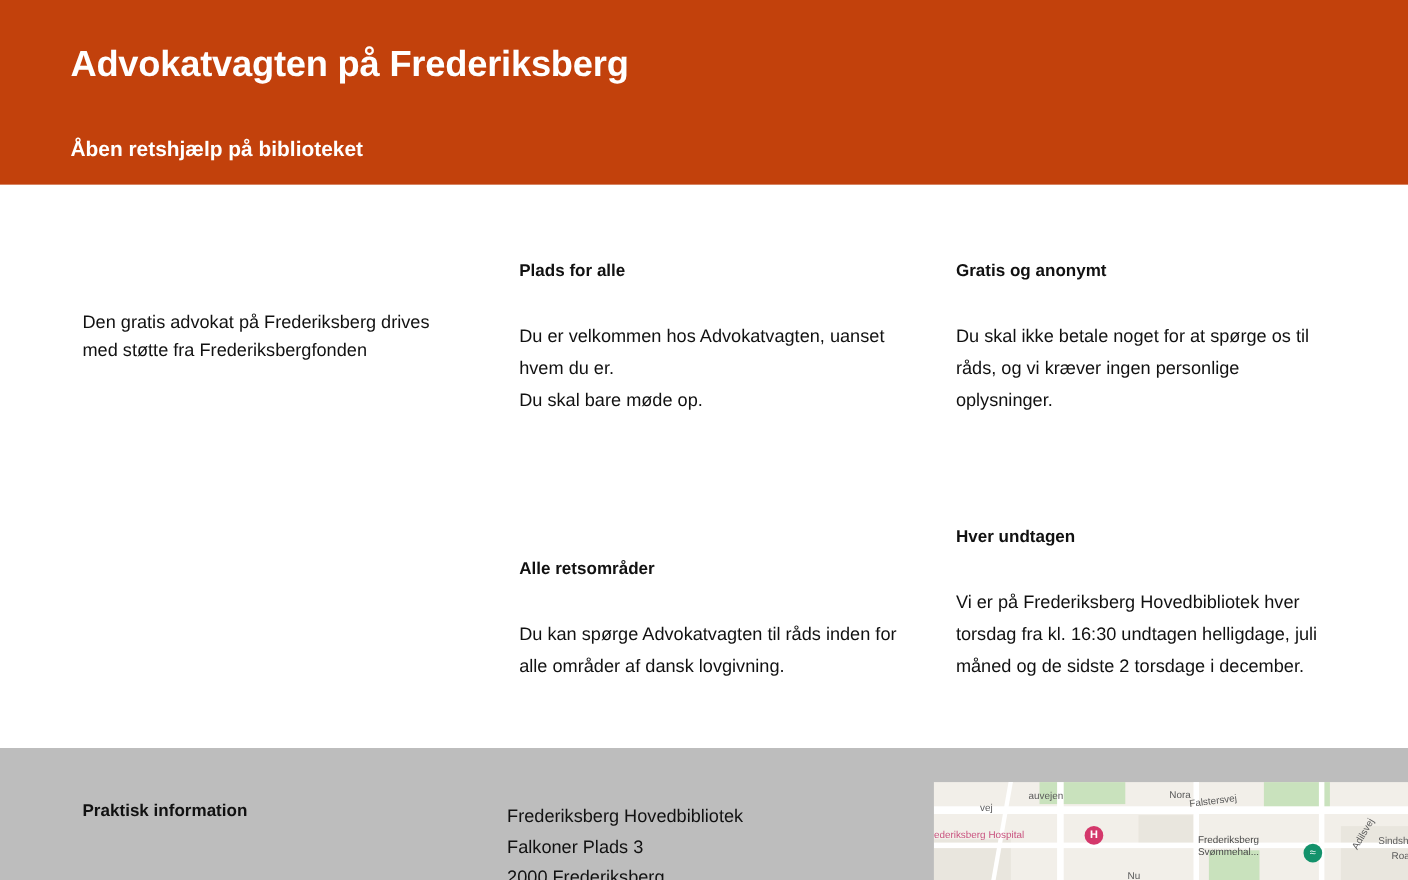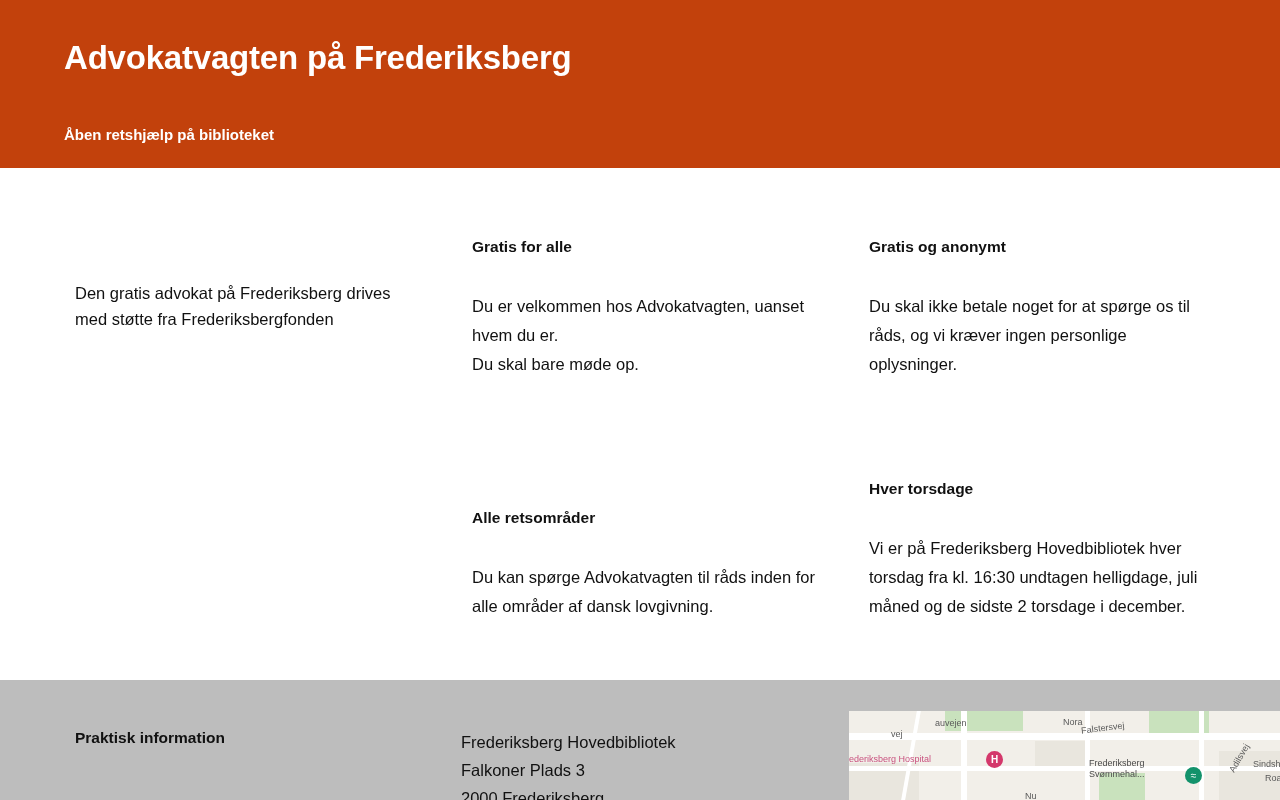--- a/index.html
+++ b/index.html
@@ -34,21 +34,21 @@
     font-weight: bold;
     letter-spacing: -0.2px;
     line-height: 1.2;
     color: #ffffff;
     white-space: nowrap;
   }
   .header-subtitle {
     position: absolute;
     left: 64px;
     top: 126px;
-    font-size: 15px;
+    font-size: 19px;
     font-weight: bold;
     color: #ffffff;
     white-space: nowrap;
   }
 
   
   .main {
     position: absolute;
     left: 0; top: 168px;
     width: 1280px;
@@ -197,33 +197,33 @@
     <div class="header-title">Advokatvagten på Frederiksberg</div>
     <div class="header-subtitle">Åben retshjælp på biblioteket</div>
   </div>
 
   <div class="main">
 
     <div class="col1-text">Den gratis advokat på Frederiksberg drives med støtte fra Frederiksbergfonden</div>
 
 
     <div class="col2">
-      <div class="blk-heading pos-a" style="top:68px; left:0;">Gratis for alle</div>
+      <div class="blk-heading pos-a" style="top:68px; left:0;">Plads for alle</div>
       <div class="blk-body pos-a" style="top:124px; left:0; width:340px; white-space:pre-line;">Du er velkommen hos Advokatvagten, uanset hvem du er.
 Du skal bare møde op.</div>
 
       <div class="blk-heading pos-a" style="top:339px; left:0;">Alle retsområder</div>
       <div class="blk-body pos-a" style="top:395px; left:0; width:345px; white-space:pre-line;">Du kan spørge Advokatvagten til råds inden for alle områder af dansk lovgivning.</div>
     </div>
 
     <div class="col3">
       <div class="blk-heading pos-a" style="top:68px; left:0;">Gratis og anonymt</div>
       <div class="blk-body pos-a" style="top:124px; left:0; width:330px; white-space:pre-line;">Du skal ikke betale noget for at spørge os til råds, og vi kræver ingen personlige oplysninger.</div>
 
-      <div class="blk-heading pos-a" style="top:310px; left:0;">Hver torsdage</div>
+      <div class="blk-heading pos-a" style="top:310px; left:0;">Hver undtagen</div>
       <div class="blk-body pos-a" style="top:366px; left:0; width:340px; white-space:pre-line;">Vi er på Frederiksberg Hovedbibliotek hver torsdag fra kl. 16:30 undtagen helligdage, juli måned og de sidste 2 torsdage i december.</div>
     </div>
   </div>
 
   <div class="footer">
     <div class="footer-heading">Praktisk information</div>
     <div class="footer-address" style="white-space:pre-line;">Frederiksberg Hovedbibliotek
 Falkoner Plads 3
 2000 Frederiksberg</div>
 

